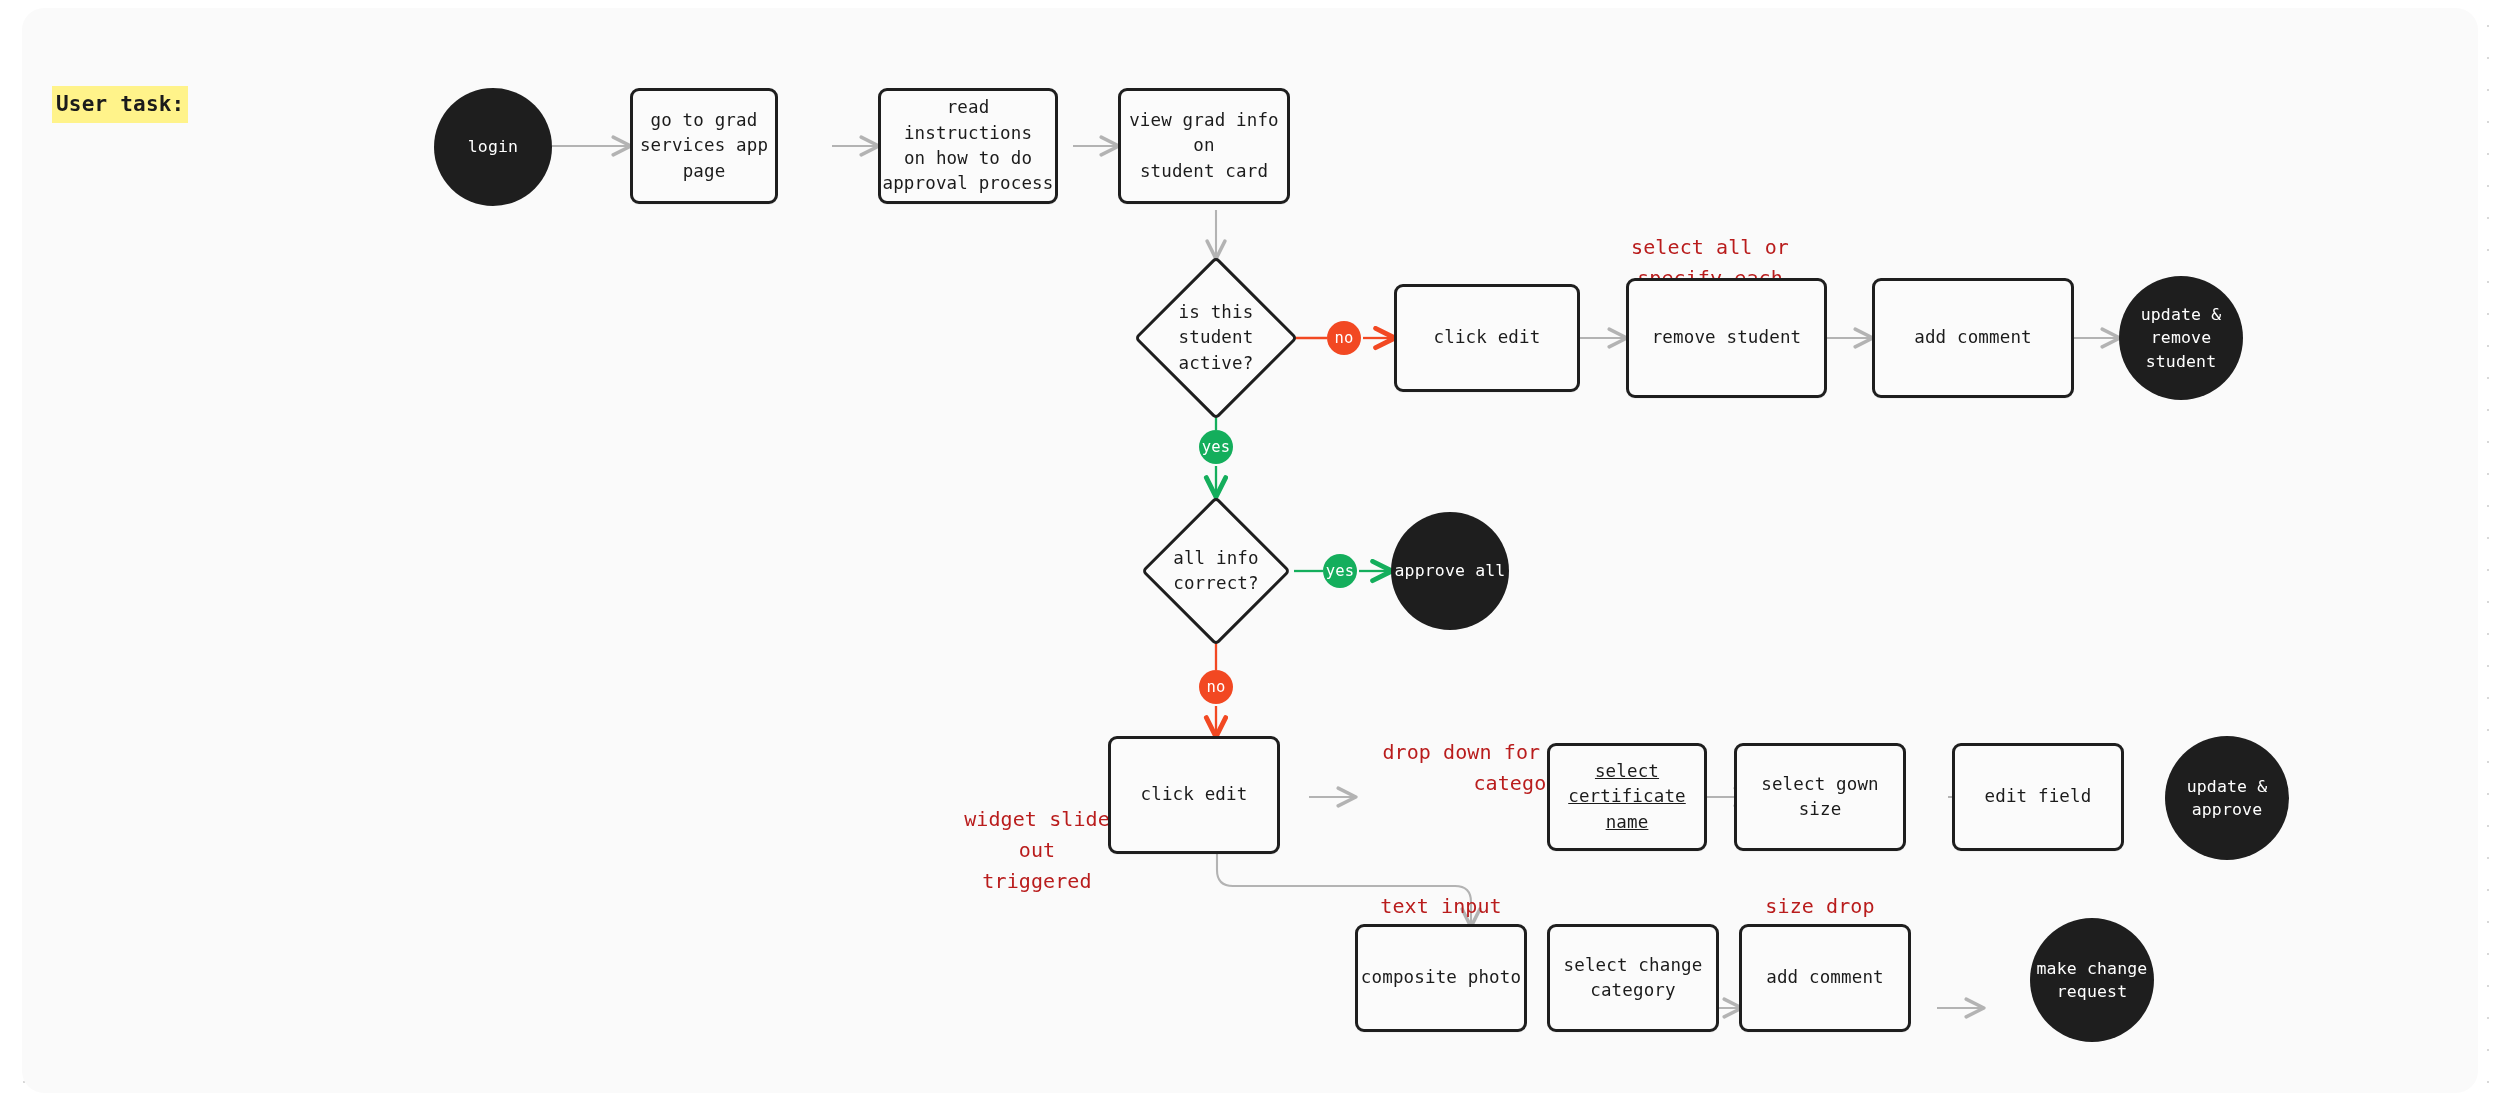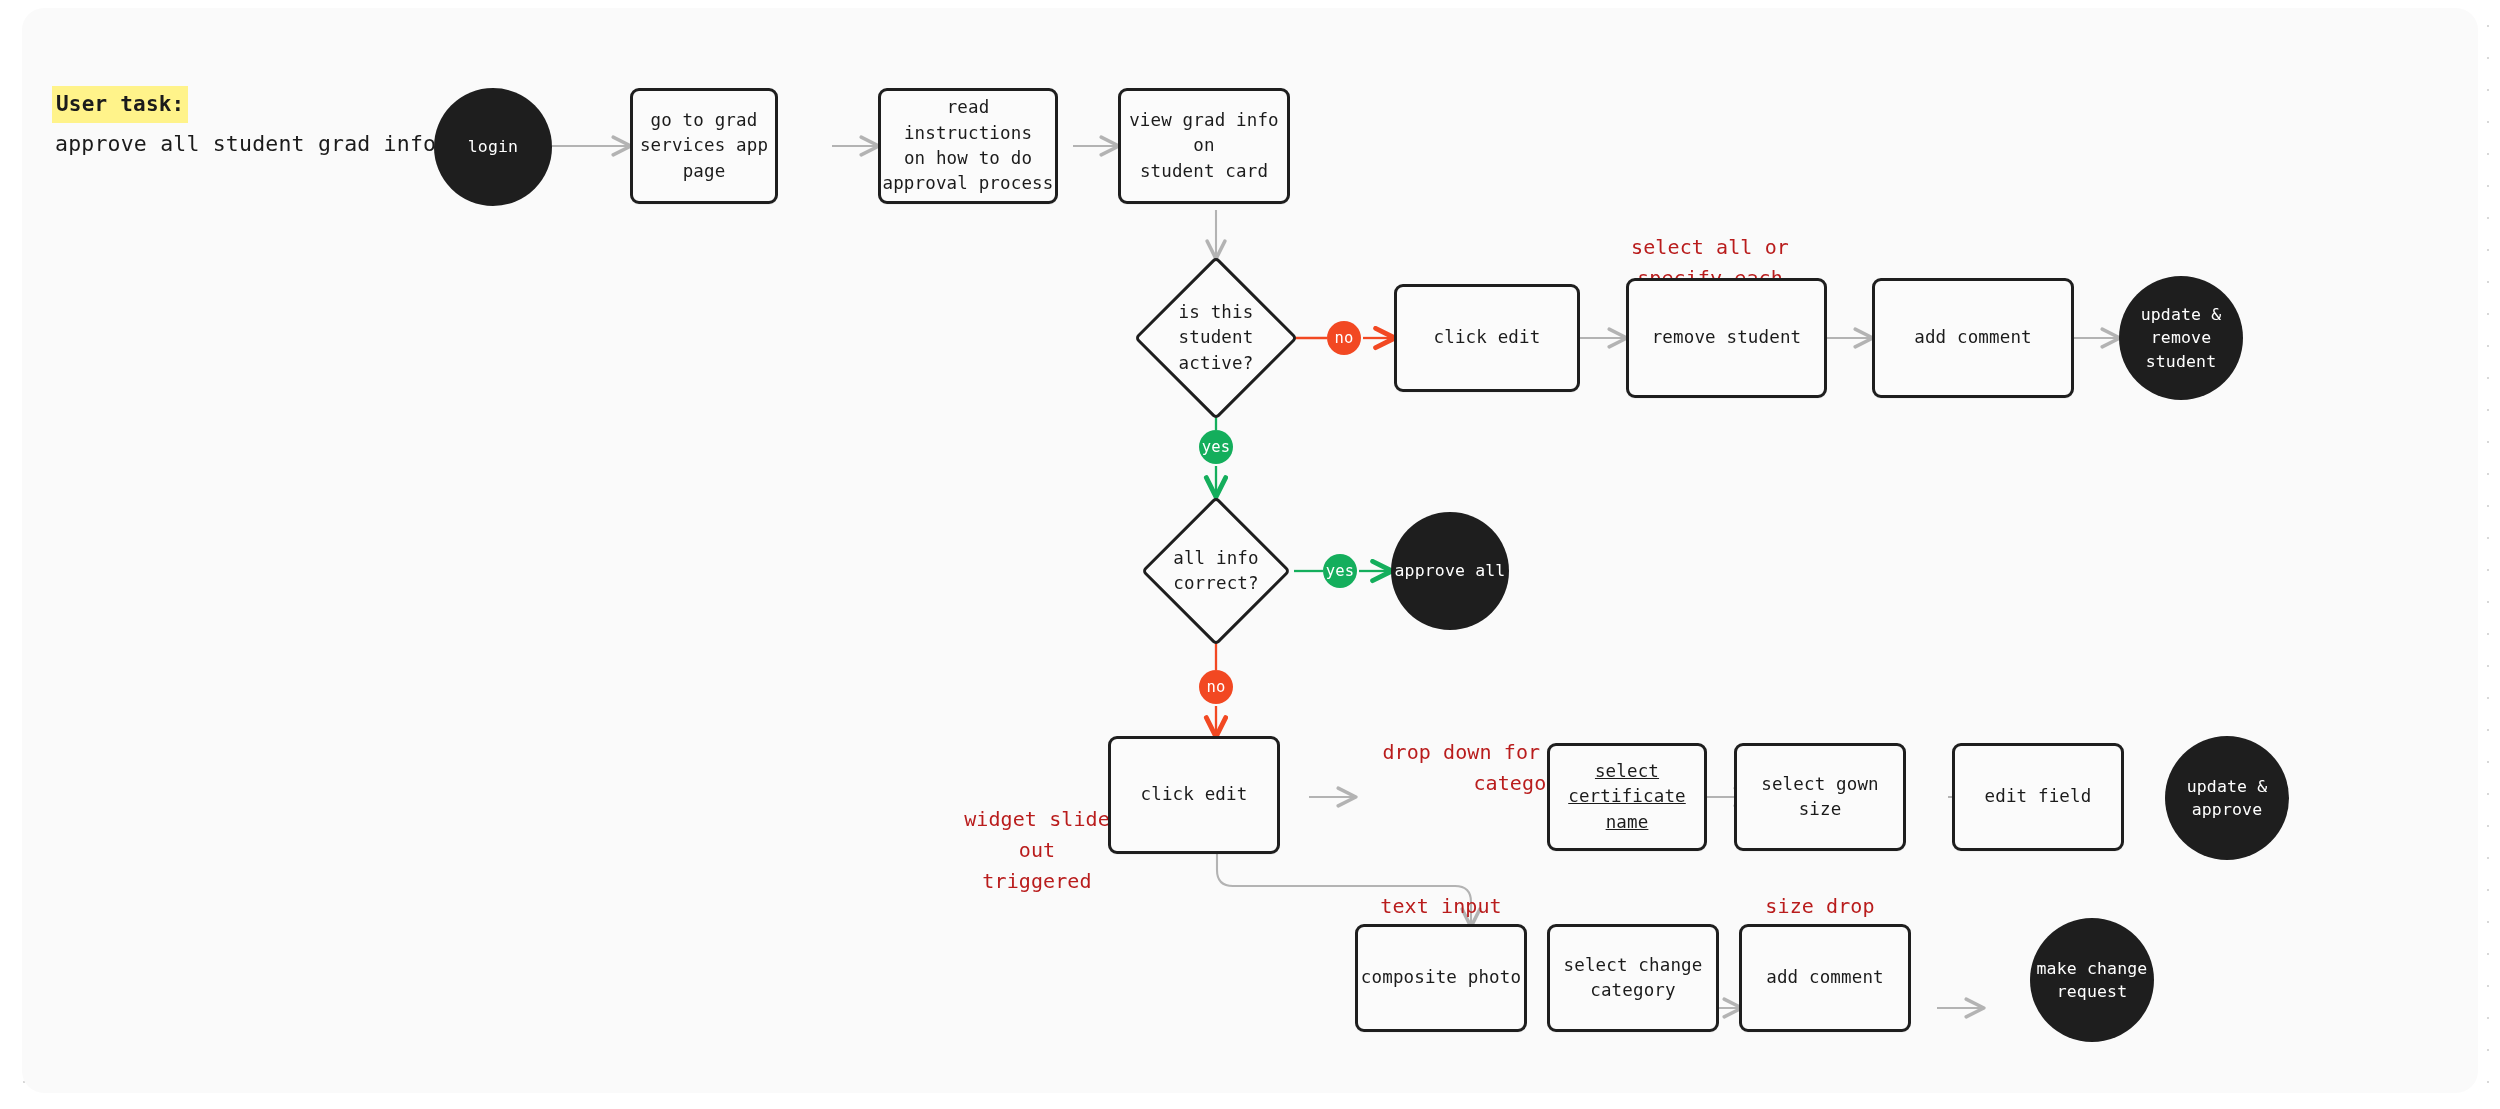--- a/index.html
+++ b/index.html
@@ -189,21 +189,20 @@
       <g stroke="#14AE5C" stroke-width="2.3" fill="none">
         <line x1="1194" y1="408" x2="1194" y2="422"></line>
         <line x1="1194" y1="458" x2="1194" y2="488" marker-end="url(#ah-green)"></line>
         <line x1="1272" y1="563" x2="1301" y2="563"></line>
         <line x1="1337" y1="563" x2="1369" y2="563" marker-end="url(#ah-green)"></line>
       </g>
     </svg>
 
     <div class="task-block">
       <span class="task-label">User task:</span>
-      <span class="task-value">approve all student grad info</span>
     </div>
 
     <div class="node terminal" style="left:412px; top:80px; width:118px; height:118px;">
       <span>login</span>
     </div>
 
     <div class="node box" style="left:608px; top:80px; width:148px; height:116px;">
       <span>go to grad
 services app page</span>
     </div>

